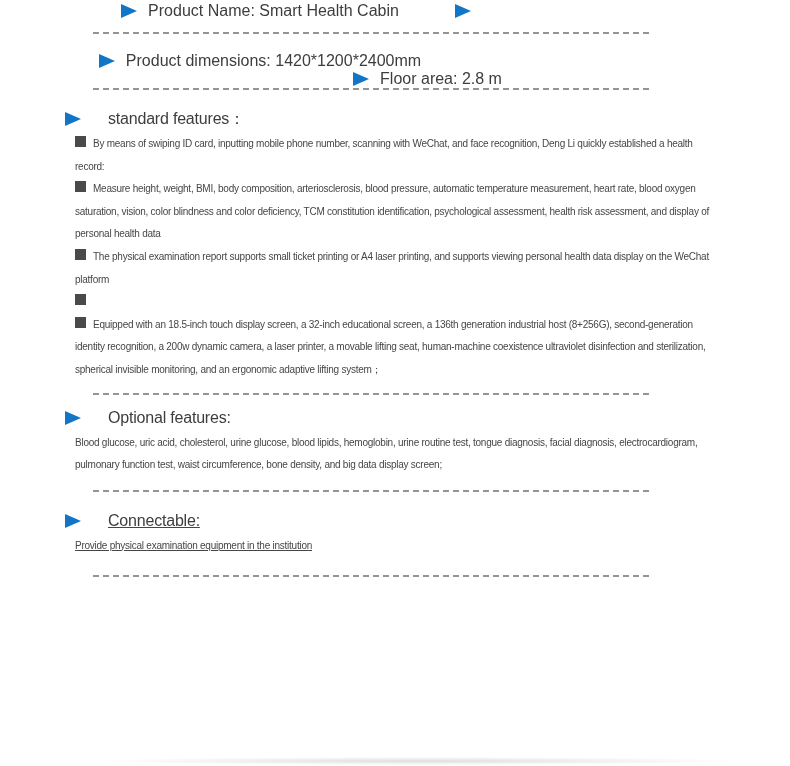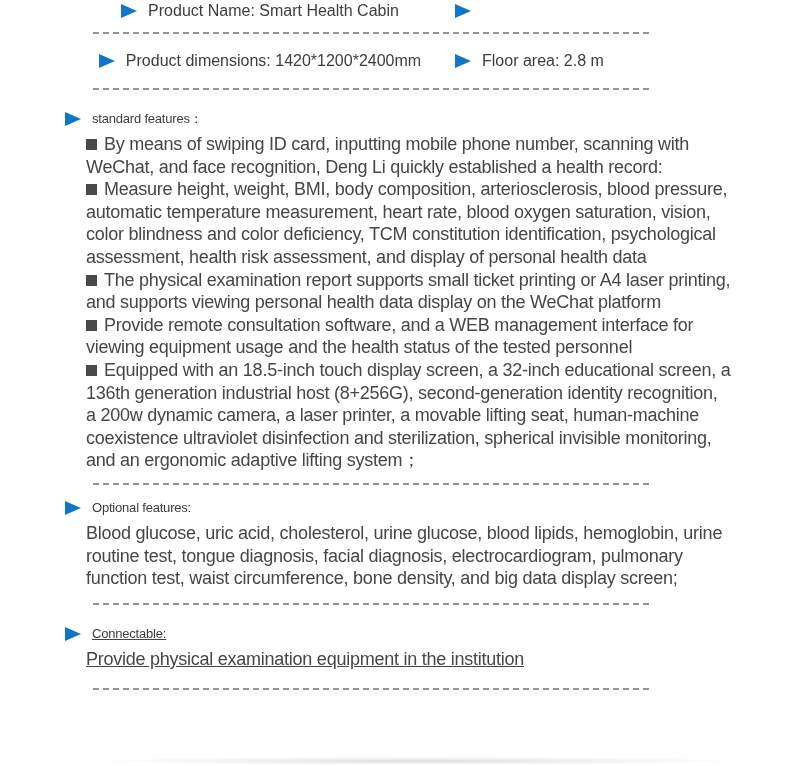--- a/index.html
+++ b/index.html
@@ -41,40 +41,40 @@
     border-top:2px dashed #949494;
     width:556px;
     margin-left:93px;
     height:0;
   }
   .dash.d1{margin-top:12px;}
   .dash.d2{margin-top:18px;}
   .dash.d3{margin-top:11px;}
   .dash.d4{margin-top:13px;}
   .dash.d5{margin-top:18px;}
-  .spec-row.r2{margin-top:18px;}
+  .spec-row.r2{margin-top:18px;flex-direction:column;}
   
   .section{padding-left:65px;}
   .section.standard{margin-top:19px;}
   .section.optional{margin-top:13px;}
   .section.connectable{margin-top:19px;text-decoration:underline;}
   .sec-header{
     display:flex;
     align-items:center;
-    gap:11px;
-    font-size:13px;
+    gap:27px;
+    font-size:16px;
     line-height:20px;
     color:#3d3d3d;
     letter-spacing:-0.2px;
   }
   .sec-body{
     width:645px;
-    margin-left:21px;
+    margin-left:10px;
     margin-top:4px;
-    font-size:18px;
+    font-size:10px;
     line-height:22.6px;
     letter-spacing:-0.25px;
     color:#464646;
   }
   .sec-body p{margin:0;}
   .sq{
     display:inline-block;
     width:11px;height:11px;
     background:#4a4a4a;
     margin-right:7px;
@@ -117,21 +117,21 @@
 
   <div class="section standard">
     <div class="sec-header">
       <span class="tri"></span>
       <span>standard features：</span>
     </div>
     <div class="sec-body">
       <p><span class="sq"></span><span>By means of swiping ID card, inputting mobile phone number, scanning with WeChat, and face recognition, Deng Li quickly established a health record:</span></p>
       <p><span class="sq"></span><span>Measure height, weight, BMI, body composition, arteriosclerosis, blood pressure, automatic temperature measurement, heart rate, blood oxygen saturation, vision, color blindness and color deficiency, TCM constitution identification, psychological assessment, health risk assessment, and display of personal health data</span></p>
       <p><span class="sq"></span><span>The physical examination report supports small ticket printing or A4 laser printing, and supports viewing personal health data display on the WeChat platform</span></p>
-      <p><span class="sq"></span><span>Provide remote consultation software, and a WEB management interface for viewing equipment usage and the health status of the tested personnel</span></p>
+      <p><span class="sq"></span></p>
       <p><span class="sq"></span><span>Equipped with an 18.5-inch touch display screen, a 32-inch educational screen, a 136th generation industrial host (8+256G), second-generation identity recognition, a 200w dynamic camera, a laser printer, a movable lifting seat, human-machine coexistence ultraviolet disinfection and sterilization, spherical invisible monitoring, and an ergonomic adaptive lifting system；</span></p>
     </div>
   </div>
   <div class="dash d3"></div>
 
   <div class="section optional">
     <div class="sec-header">
       <span class="tri"></span>
       <span>Optional features:</span>
     </div>

